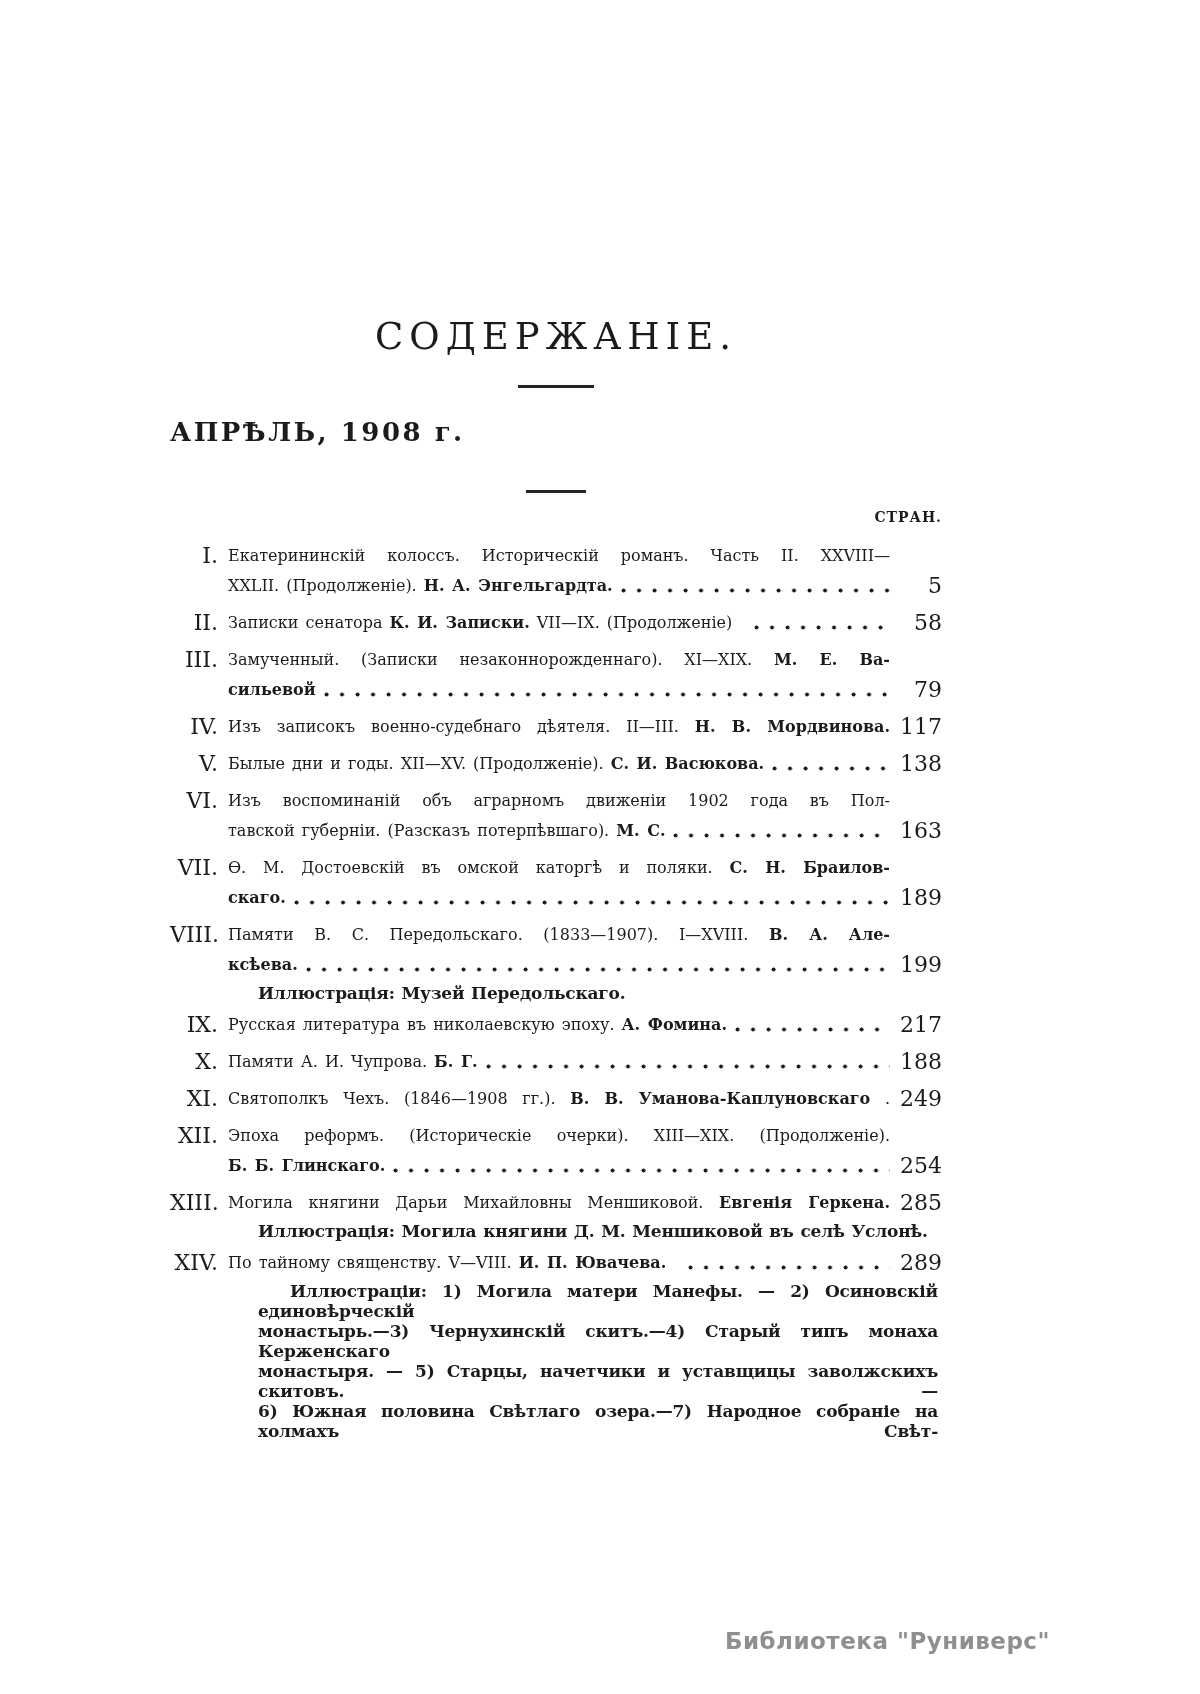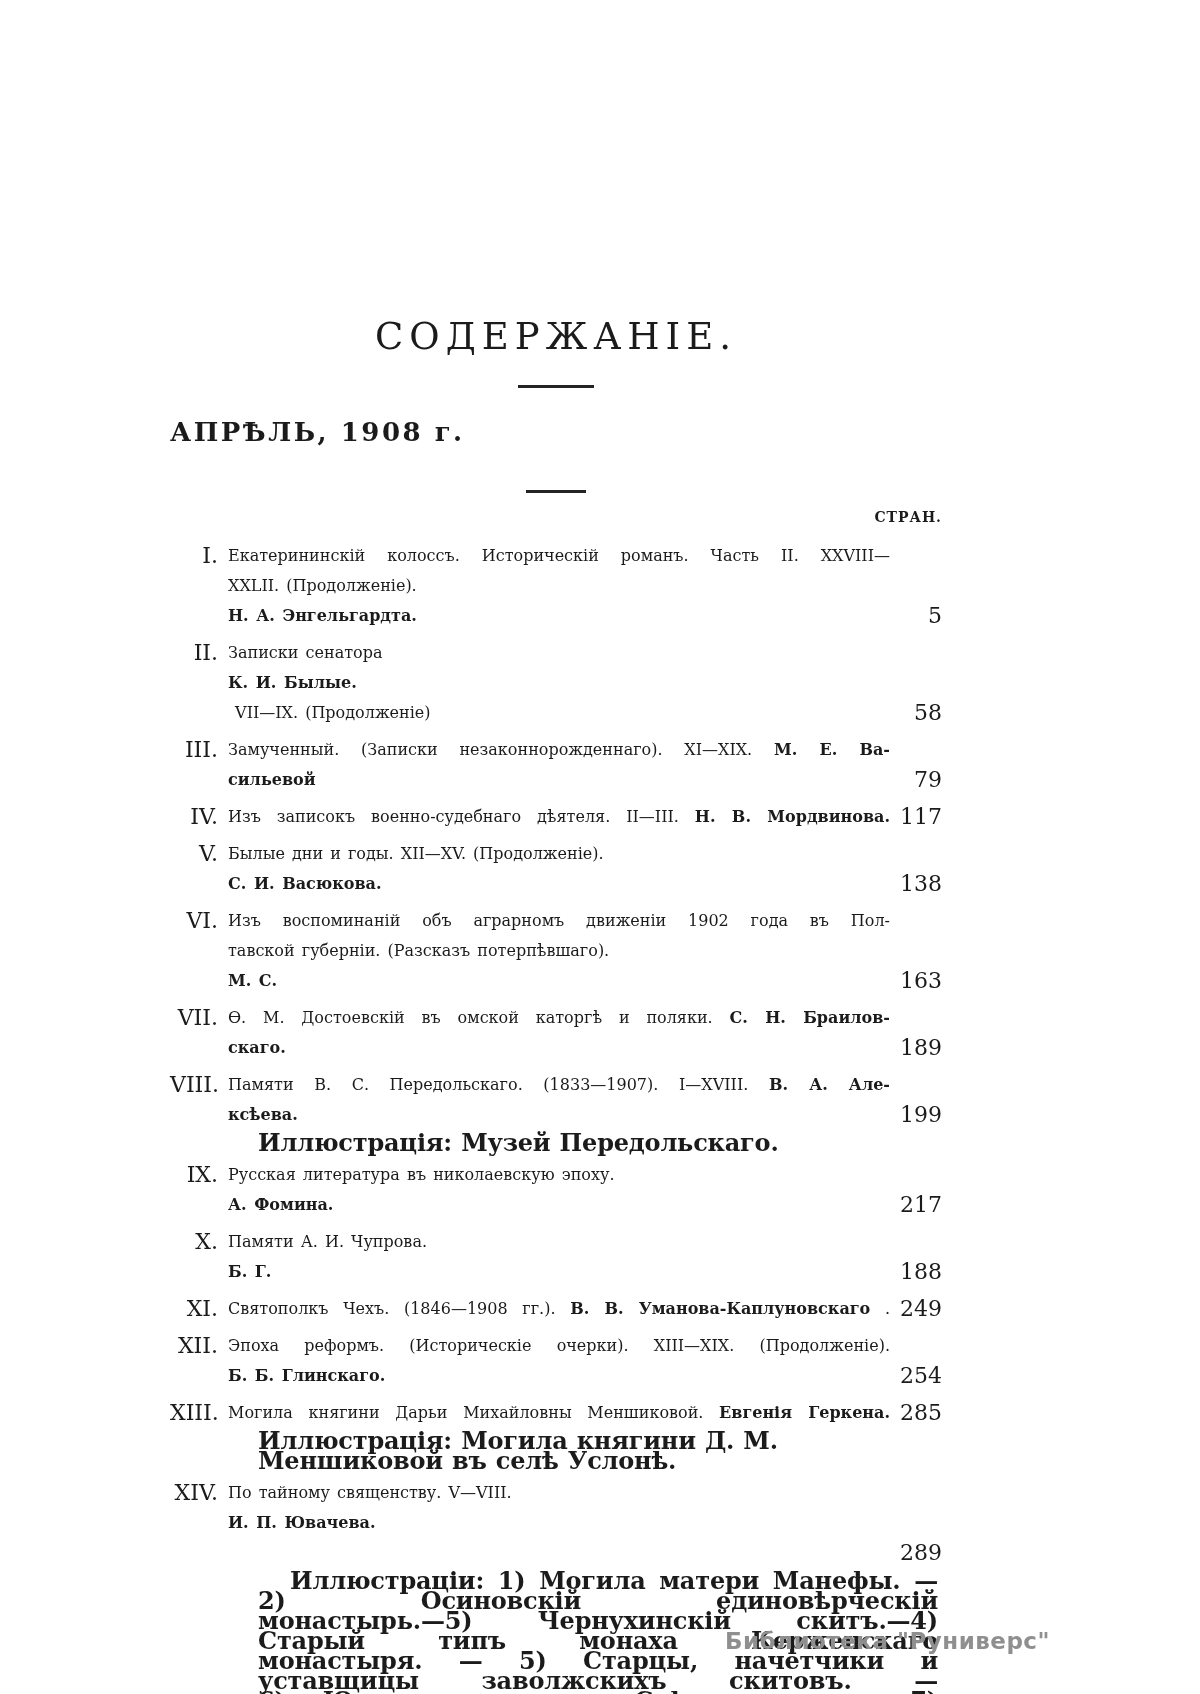--- a/index.html
+++ b/index.html
@@ -56,39 +56,39 @@
   }
   .enum {
     text-align: right;
     padding-right: 10px;
     font-size: 22px;
     line-height: 30px;
   }
   .etext { font-size: 16px; word-spacing: 2px; }
   .line { line-height: 30px; }
   .line.fill { text-align: justify; text-align-last: justify; }
-  .line.lead { display: flex; flex-direction: column; }
+  .line.lead { display: flex; }
   .line.lead .seg { white-space: pre; }
   .seg.b { font-weight: bold; }
   .leader {
     flex: 1 1 auto;
     min-width: 18px;
     background-image: radial-gradient(circle at 2.5px 4.5px, #1a1a1a 1.7px, rgba(0,0,0,0) 2.3px);
     background-size: 15.5px 9px;
     background-repeat: repeat-x;
     background-position: left 8px bottom 6px;
   }
   .epage {
     text-align: right;
     font-size: 22px;
     line-height: 30px;
     align-self: end;
   }
   .note {
-    font-size: 24px;
+    font-size: 17px;
     font-weight: bold;
     letter-spacing: -0.2px;
     line-height: 20px;
     margin: 3px 4px 3px 88px;
     word-spacing: 1px;
   }
   .nline.jst { text-align: justify; text-align-last: justify; }
   .nline.first { text-indent: 32px; }
   .watermark {
     position: absolute;
@@ -124,21 +124,21 @@
           </div>
       <div class="epage">5</div>
     </div>
   </div>
       <div class="entry">
     <div class="erow">
       <div class="enum">II.</div>
       <div class="etext">
             <div class="line lead">
               <span class="seg">Записки сенатора </span>
-              <span class="seg b">К. И. Былые.</span>
+              <span class="seg b">К. И. Записки.</span>
               <span class="seg"> VII—IX. (Продолженіе)  </span>
               <span class="leader"></span>
             </div>
           </div>
       <div class="epage">58</div>
     </div>
   </div>
       <div class="entry">
     <div class="erow">
       <div class="enum">III.</div>
@@ -285,21 +285,21 @@
               <span class="seg">По тайному священству. V—VIII. </span>
               <span class="seg b">И. П. Ювачева.</span>
               <span class="seg">  </span>
               <span class="leader"></span>
             </div>
           </div>
       <div class="epage">289</div>
     </div>
   <div class="note">
           <div class="nline jst first">Иллюстраціи: 1) Могила матери Манефы. — 2) Осиновскій единовѣрческій</div>
-          <div class="nline jst">монастырь.—5) Чернухинскій скитъ.—4) Старый типъ монаха Керженскаго</div>
+          <div class="nline jst">монастырь.—3) Чернухинскій скитъ.—4) Старый типъ монаха Керженскаго</div>
           <div class="nline jst">монастыря. — 5) Старцы, начетчики и уставщицы заволжскихъ скитовъ. —</div>
           <div class="nline jst">6) Южная половина Свѣтлаго озера.—7) Народное собраніе на холмахъ Свѣт-</div>
         </div>
       </div>
     </div>
 </div>
 
 <div class="watermark">Библиотека "Руниверс"</div>
 
 </body></html>

